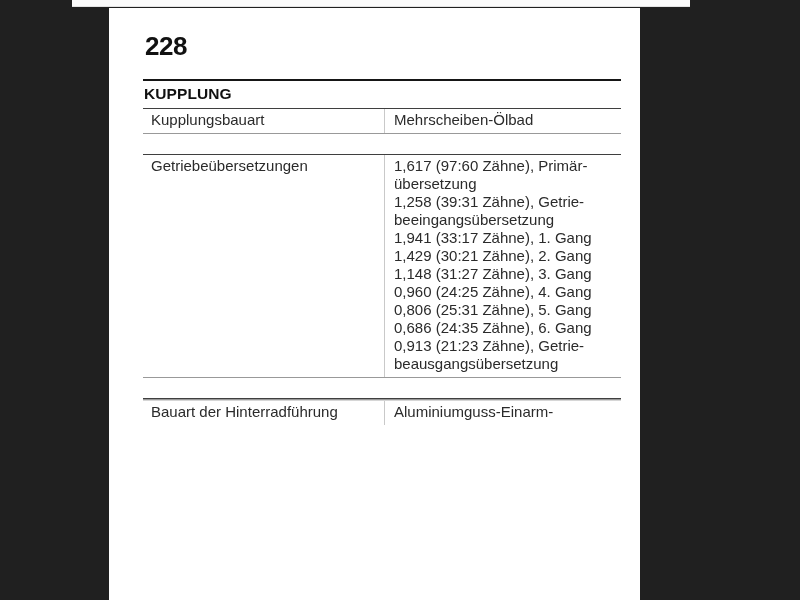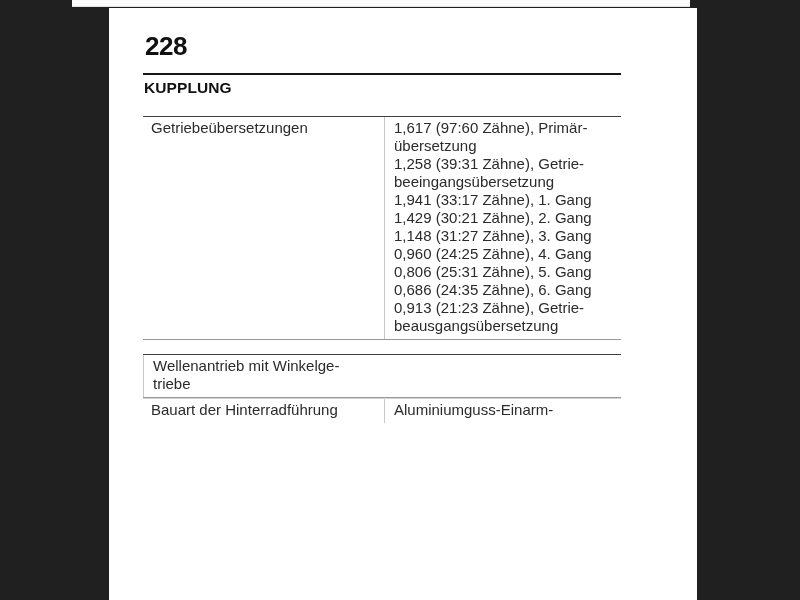--- a/index.html
+++ b/index.html
@@ -14,39 +14,39 @@
   .prev-page-sliver {
     position: absolute;
     left: 72px; top: 0;
     width: 618px; height: 7px;
     background: #fbfbfb;
     border-bottom: 1px solid #e3e3e3;
   }
   .page {
     position: absolute;
     left: 109px; top: 8px;
-    width: 588px; height: 592px;
+    width: 531px; height: 592px;
     background: #ffffff;
     overflow: hidden;
   }
   .content {
     margin-left: 34px;
     width: 478px;
   }
   .page-heading {
     display: flex;
     gap: 40px;
     margin: 25px 0 0 2px;
     font-size: 26px;
     font-weight: bold;
     letter-spacing: -0.5px;
     line-height: 1;
     color: #111111;
   }
-  .section { margin-top: 14px; }
+  .section { margin-top: 20px; }
   .section-title {
     border-top: 2px solid #161616;
     padding: 4px 0 5px 1px;
     font-size: 15.5px;
     font-weight: bold;
     letter-spacing: 0.1px;
     line-height: 18px;
     color: #111111;
   }
   .rows {
@@ -82,20 +82,26 @@
 
 <div class="page">
   <div class="content">
 
     <div class="page-heading">
       <span>228</span>
     </div>
 
     <div class="section">
       <div class="section-title">KUPPLUNG</div>
+      <div class="rows">
+        <div class="row">
+          <div class="label-cell">Kupplungsbauart</div>
+          <div class="value-cell">Mehrscheiben-Ölbad</div>
+        </div>
+      </div>
     </div>
 
     <div class="section sec-getriebe">
       <div class="rows">
         <div class="row">
           <div class="label-cell">Getriebeübersetzungen</div>
           <div class="value-cell">1,617 (97:60 Zähne), Primär-
 übersetzung
 1,258 (39:31 Zähne), Getrie-
 beeingangsübersetzung
@@ -107,22 +113,20 @@
 0,686 (24:35 Zähne), 6. Gang
 0,913 (21:23 Zähne), Getrie-
 beausgangsübersetzung</div>
         </div>
       </div>
     </div>
 
     <div class="section">
       <div class="rows">
         <div class="row">
-          <div class="value-cell">Wellenantrieb mit Winkelge-
-triebe</div>
         </div>
         <div class="row">
         </div>
         <div class="row faint-top">
           <div class="label-cell">Bauart der Hinterradführung</div>
           <div class="value-cell">Aluminiumguss-Einarm-</div>
         </div>
       </div>
     </div>
 

